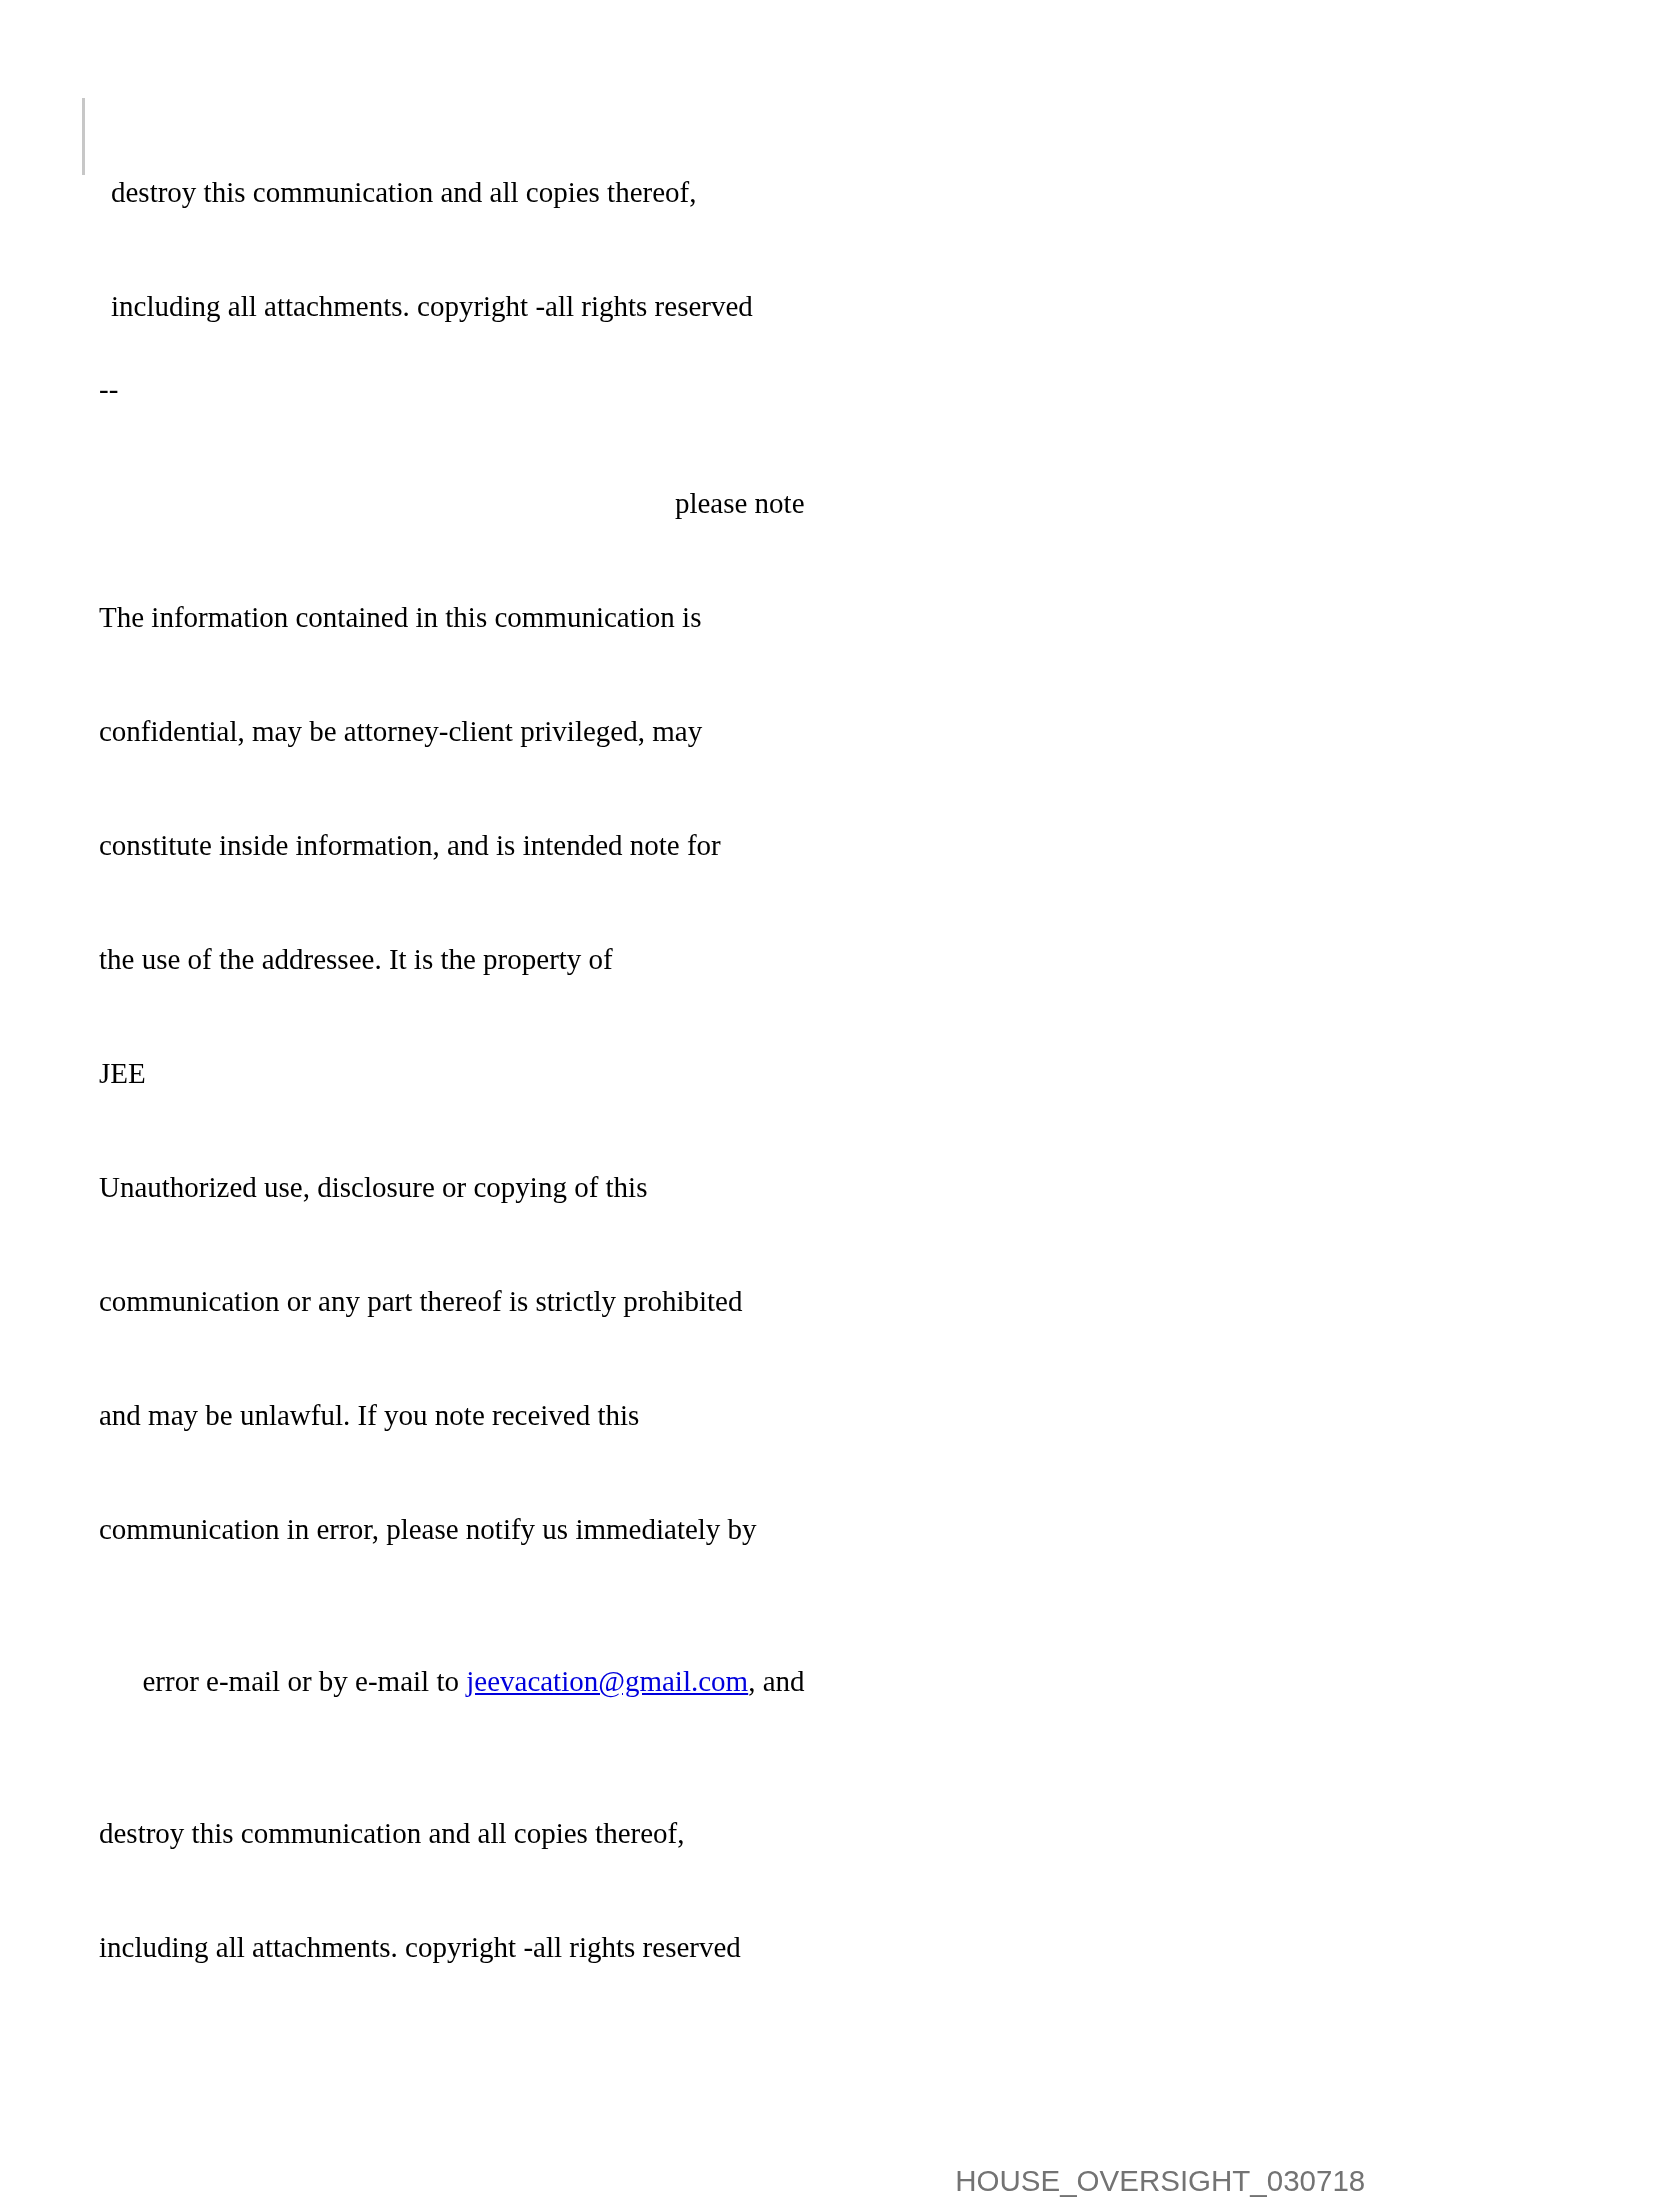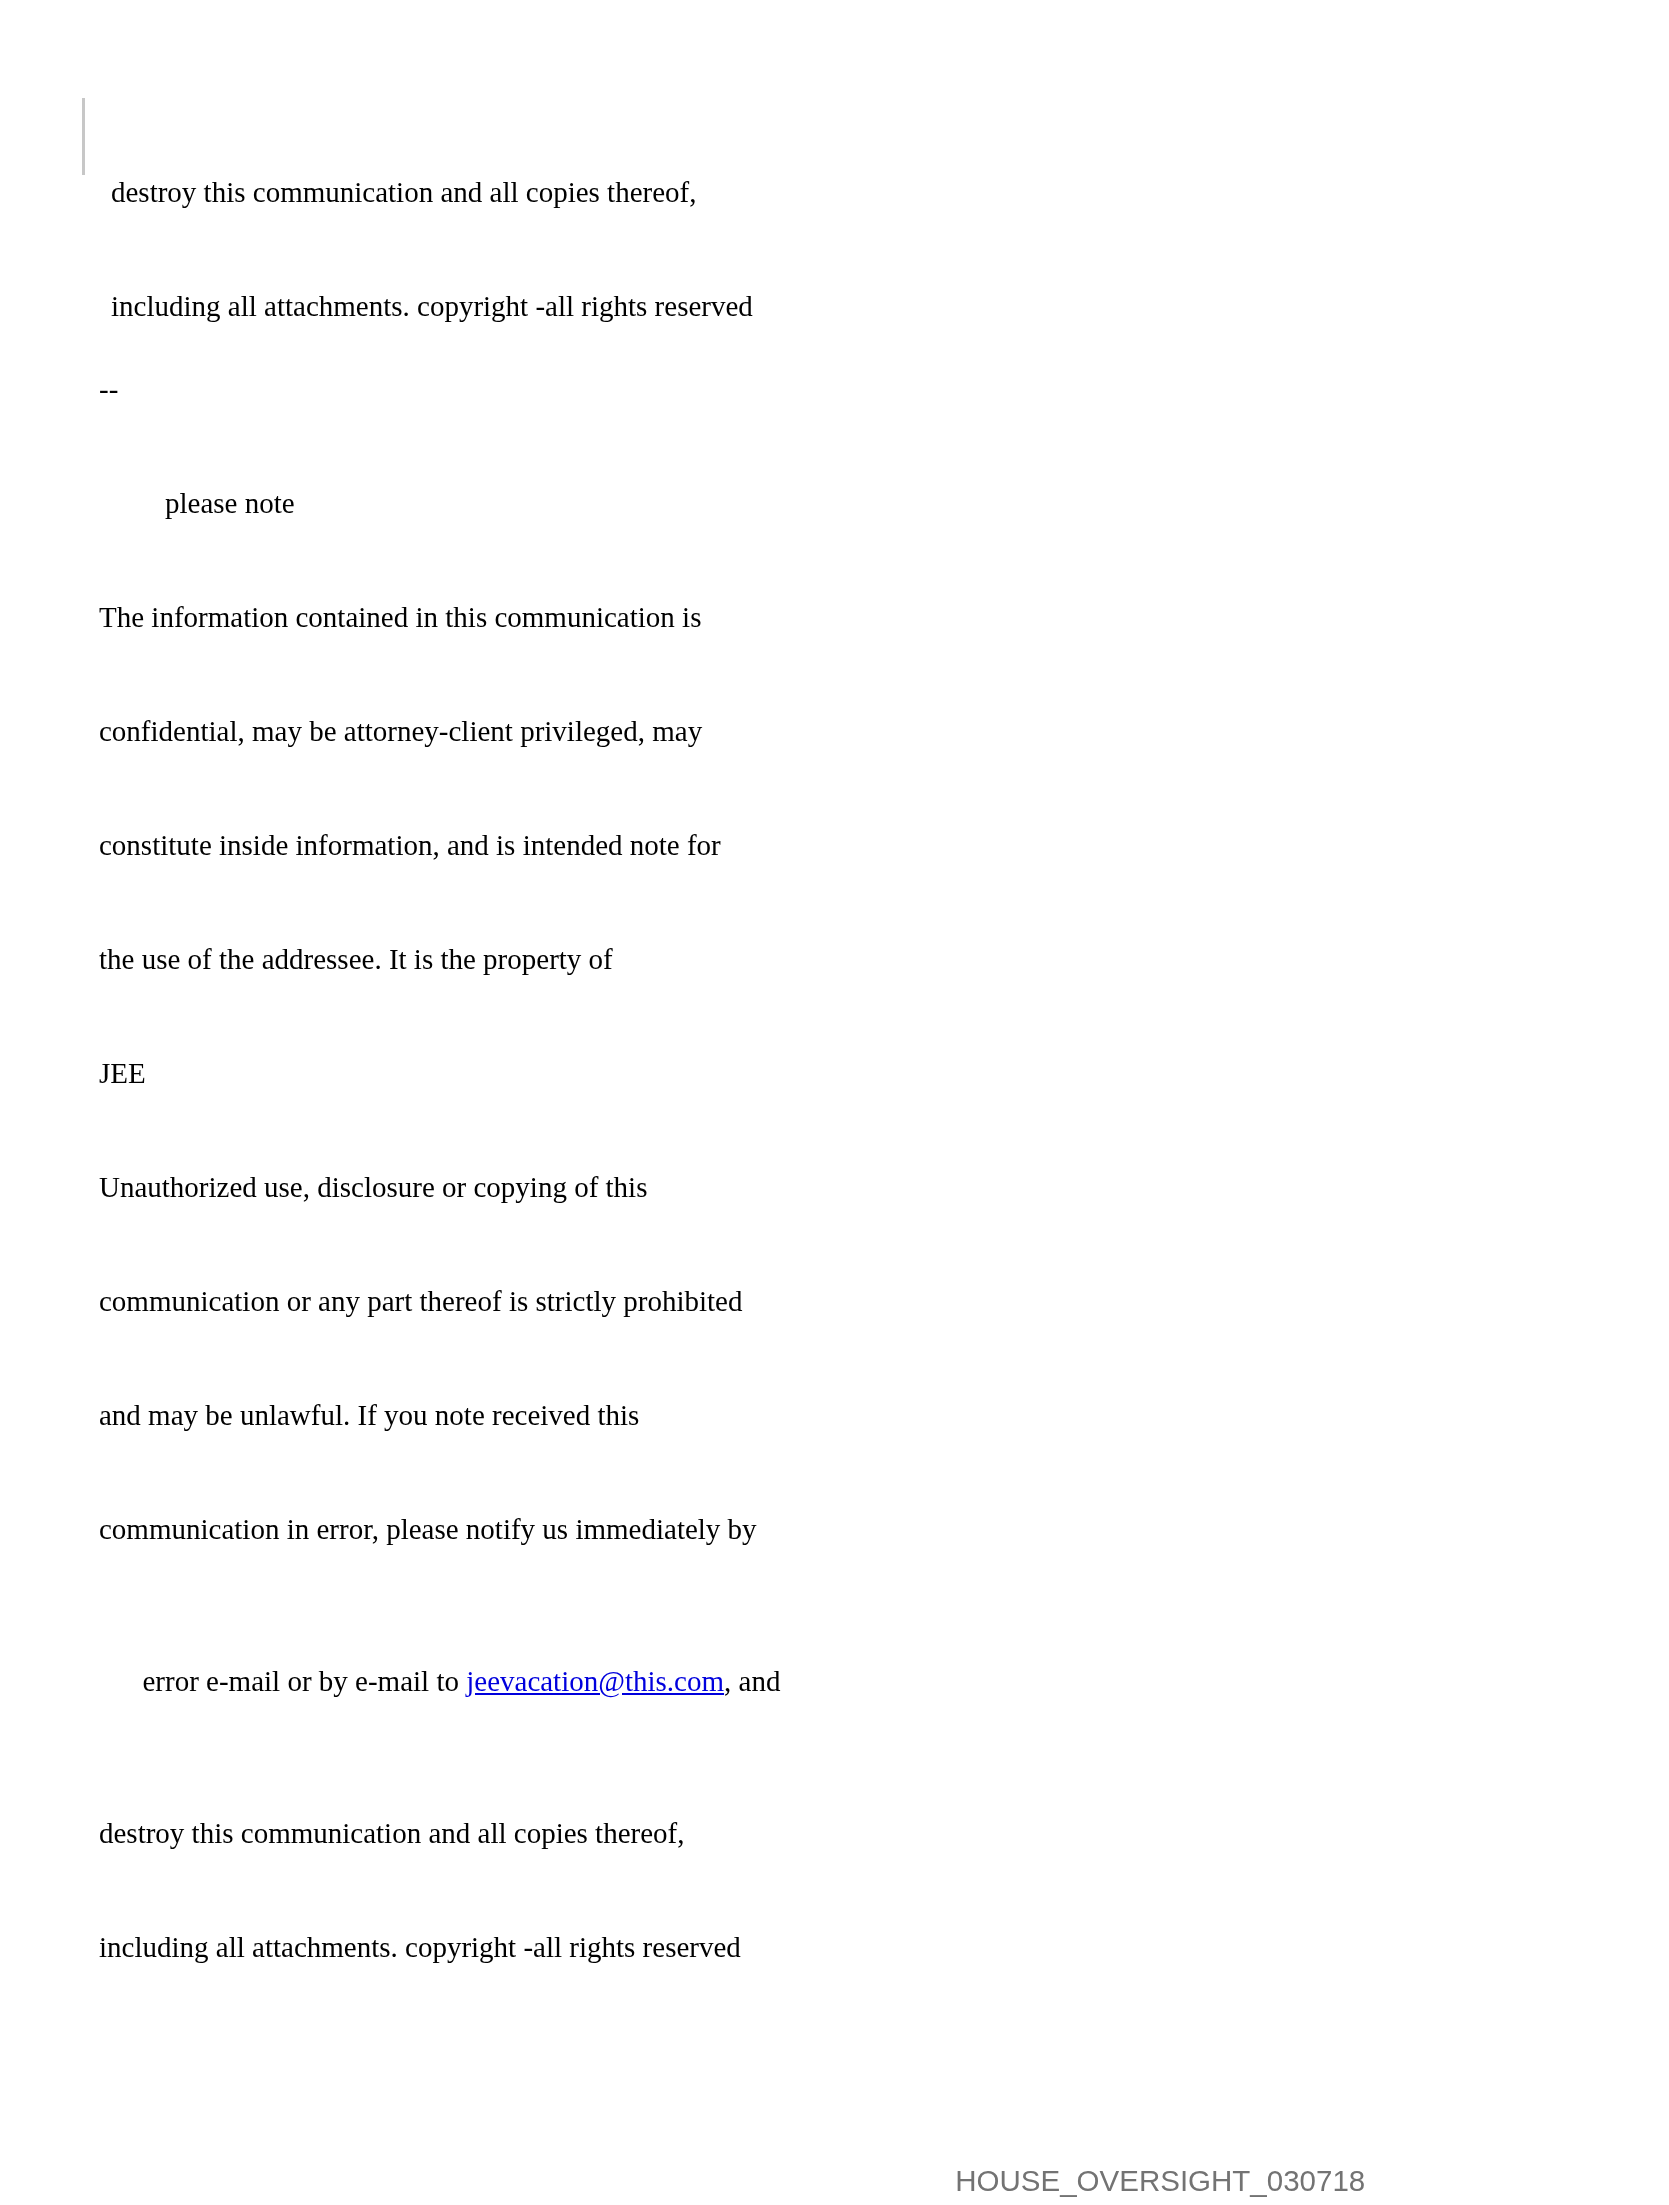--- a/index.html
+++ b/index.html
@@ -35,21 +35,21 @@
   }
   .disclaimer-block {
     position: absolute;
     left: 99px;
     top: 294px;
     font-size: 29px;
     line-height: 38px;
     white-space: pre;
   }
   .line { min-height: 38px; }
-  .note-line { padding-left: 66px; }
+  .note-line { padding-left: 66px; text-align: right; }
   .email-link {
     color: #0000dd;
     text-decoration: underline;
     cursor: pointer;
   }
   .bates-stamp {
     position: absolute;
     right: 11.8px;
     top: 2164px;
     font-family: "Liberation Sans", sans-serif;
@@ -77,21 +77,21 @@
     <div class="line">The information contained in this communication is</div>
     <div class="line">confidential, may be attorney-client privileged, may</div>
     <div class="line">constitute inside information, and is intended note for</div>
     <div class="line">the use of the addressee. It is the property of</div>
     <div class="line">JEE</div>
     <div class="line">Unauthorized use, disclosure or copying of this</div>
     <div class="line">communication or any part thereof is strictly prohibited</div>
     <div class="line">and may be unlawful. If you note received this</div>
     <div class="line">communication in error, please notify us immediately by</div>
     <div class="line">
-      <span>error e-mail or by e-mail to </span><span class="email-link">jeevacation@this.com</span><span>, and</span>
+      <span>error e-mail or by e-mail to </span><span class="email-link">jeevacation@gmail.com</span><span>, and</span>
     </div>
     <div class="line">destroy this communication and all copies thereof,</div>
     <div class="line">including all attachments. copyright -all rights reserved</div>
   </div>
 
   <div class="bates-stamp">HOUSE_OVERSIGHT_030718</div>
 
 </div>
 
 

